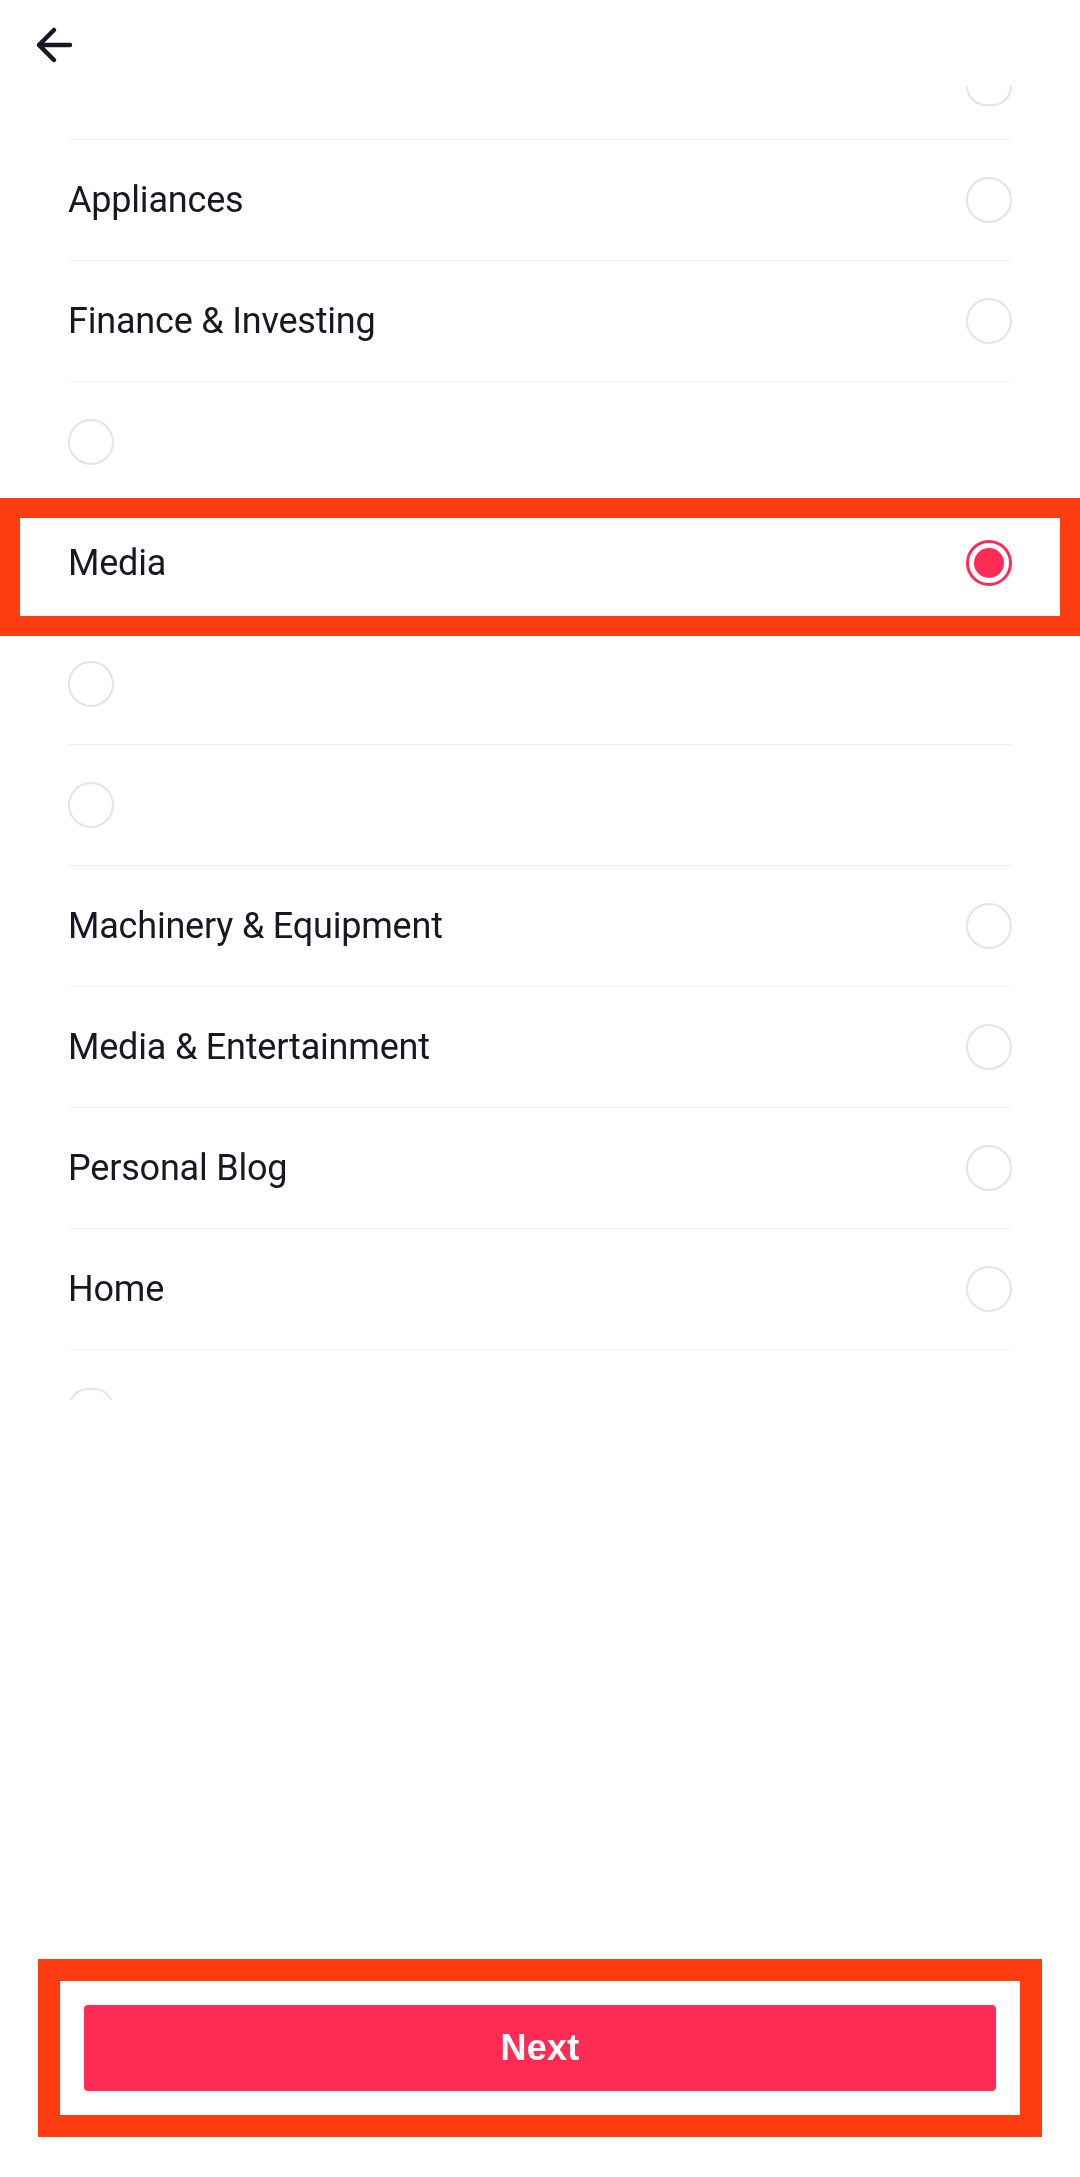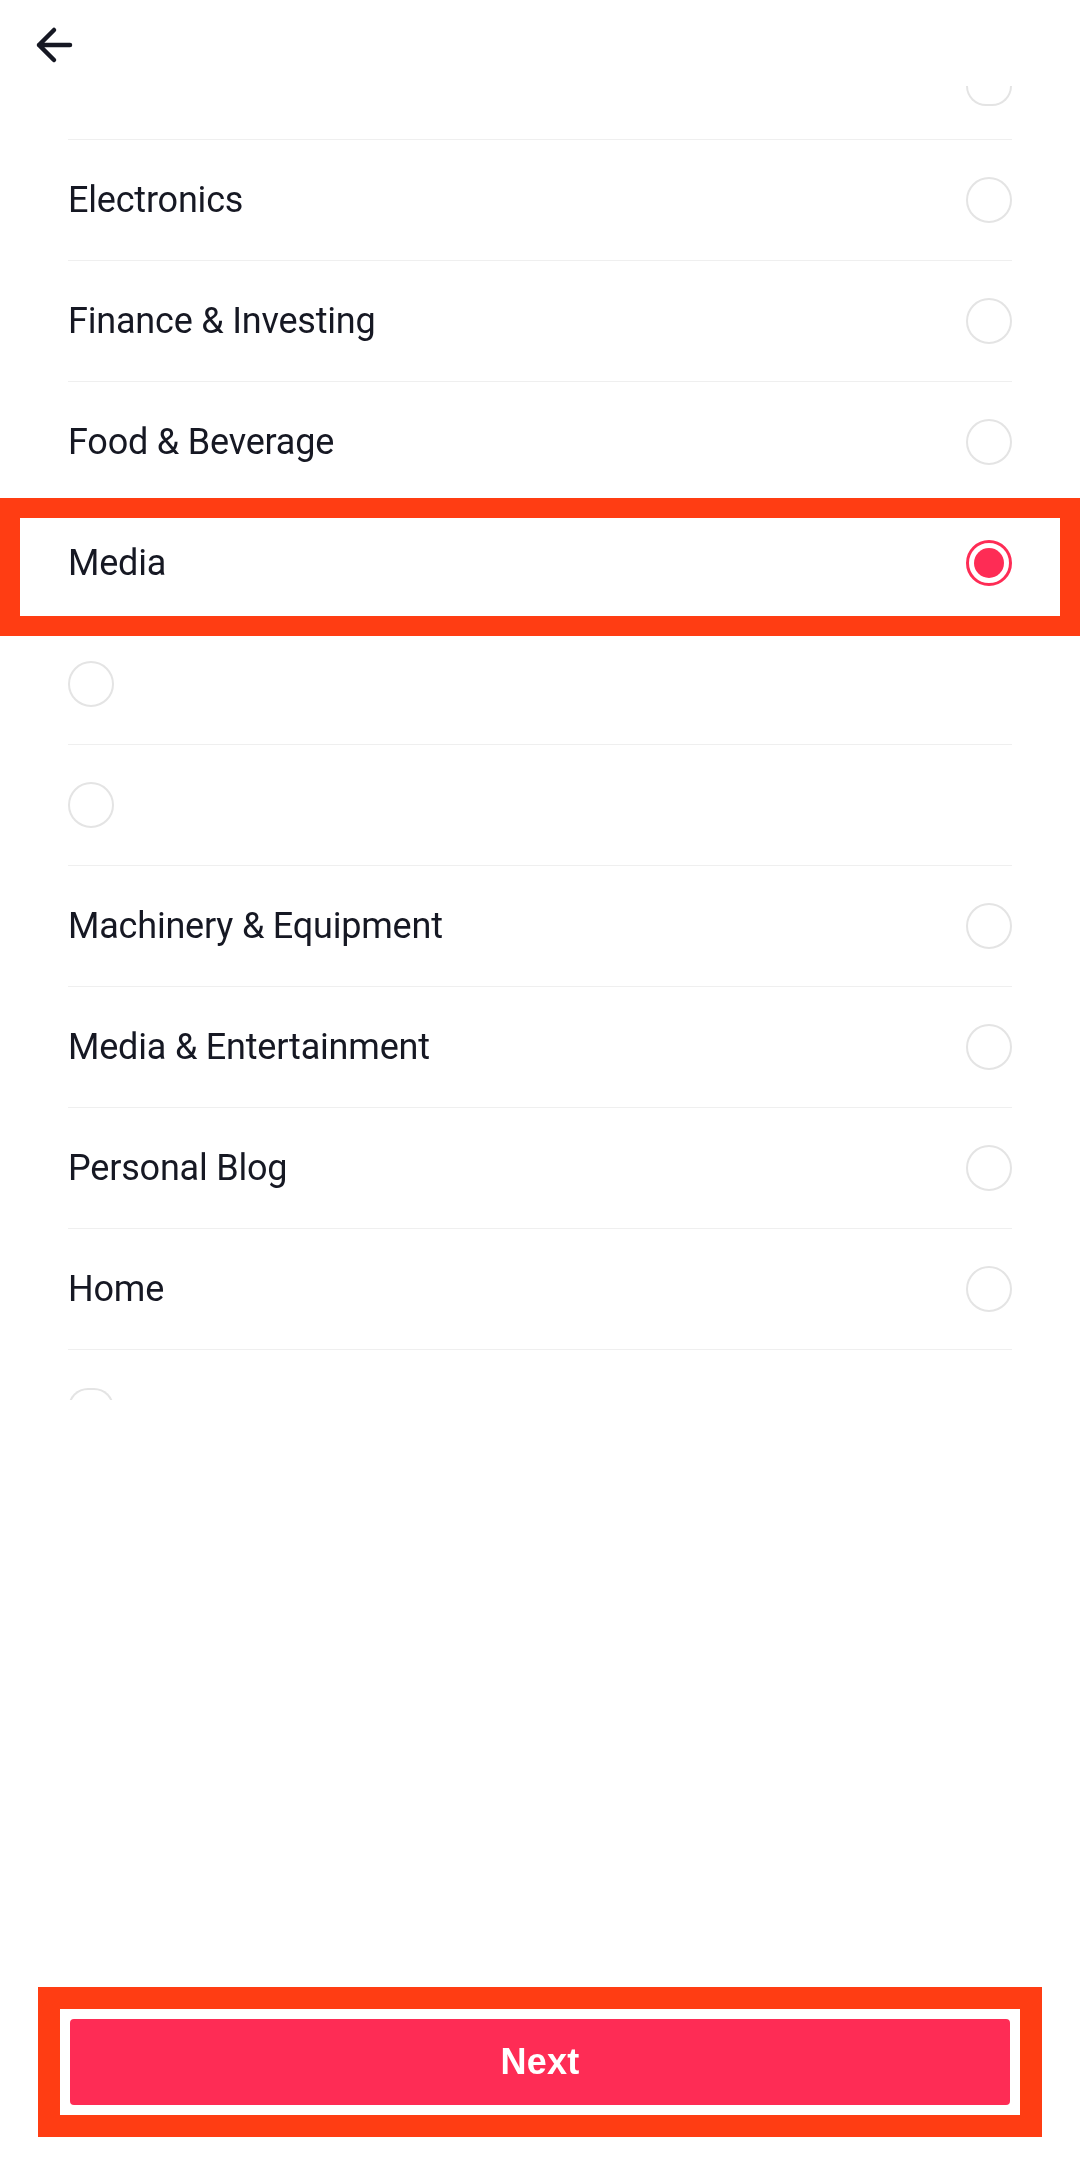--- a/index.html
+++ b/index.html
@@ -112,21 +112,21 @@
       border-bottom: none;
       border-radius: 23px 23px 0 0;
       transform: translateY(8px);
     }
     .footer {
       position: absolute;
       bottom: 40px;
       left: 38px;
       right: 38px;
       border: 22px solid #ff3d13;
-      padding: 10px;
+      padding: 24px;
     }
     .next-button {
       width: 100%;
       height: 86px;
       background: #fe2c55;
       color: #ffffff;
       font-size: 36px;
       font-weight: 600;
       border: none;
       border-radius: 4px;
@@ -144,31 +144,30 @@
     </svg>
   </div>
 </div>
 
 <div class="content">
   <div class="partial-top-item">
     <div class="partial-top-radio"></div>
   </div>
 
   <div class="list-item">
-    <span class="item-label">Electronics</span>
+    <span class="item-label">Appliances</span>
     <span class="radio"></span>
   </div>
 
   <div class="list-item">
     <span class="item-label">Finance &amp; Investing</span>
     <span class="radio"></span>
   </div>
 
   <div class="list-item">
-    <span class="item-label">Food &amp; Beverage</span>
     <span class="radio"></span>
   </div>
 
   <div class="list-item">
     <div class="highlight-item"></div>
     <span class="item-label">Media</span>
     <span class="radio selected"></span>
   </div>
 
   <div class="list-item">

